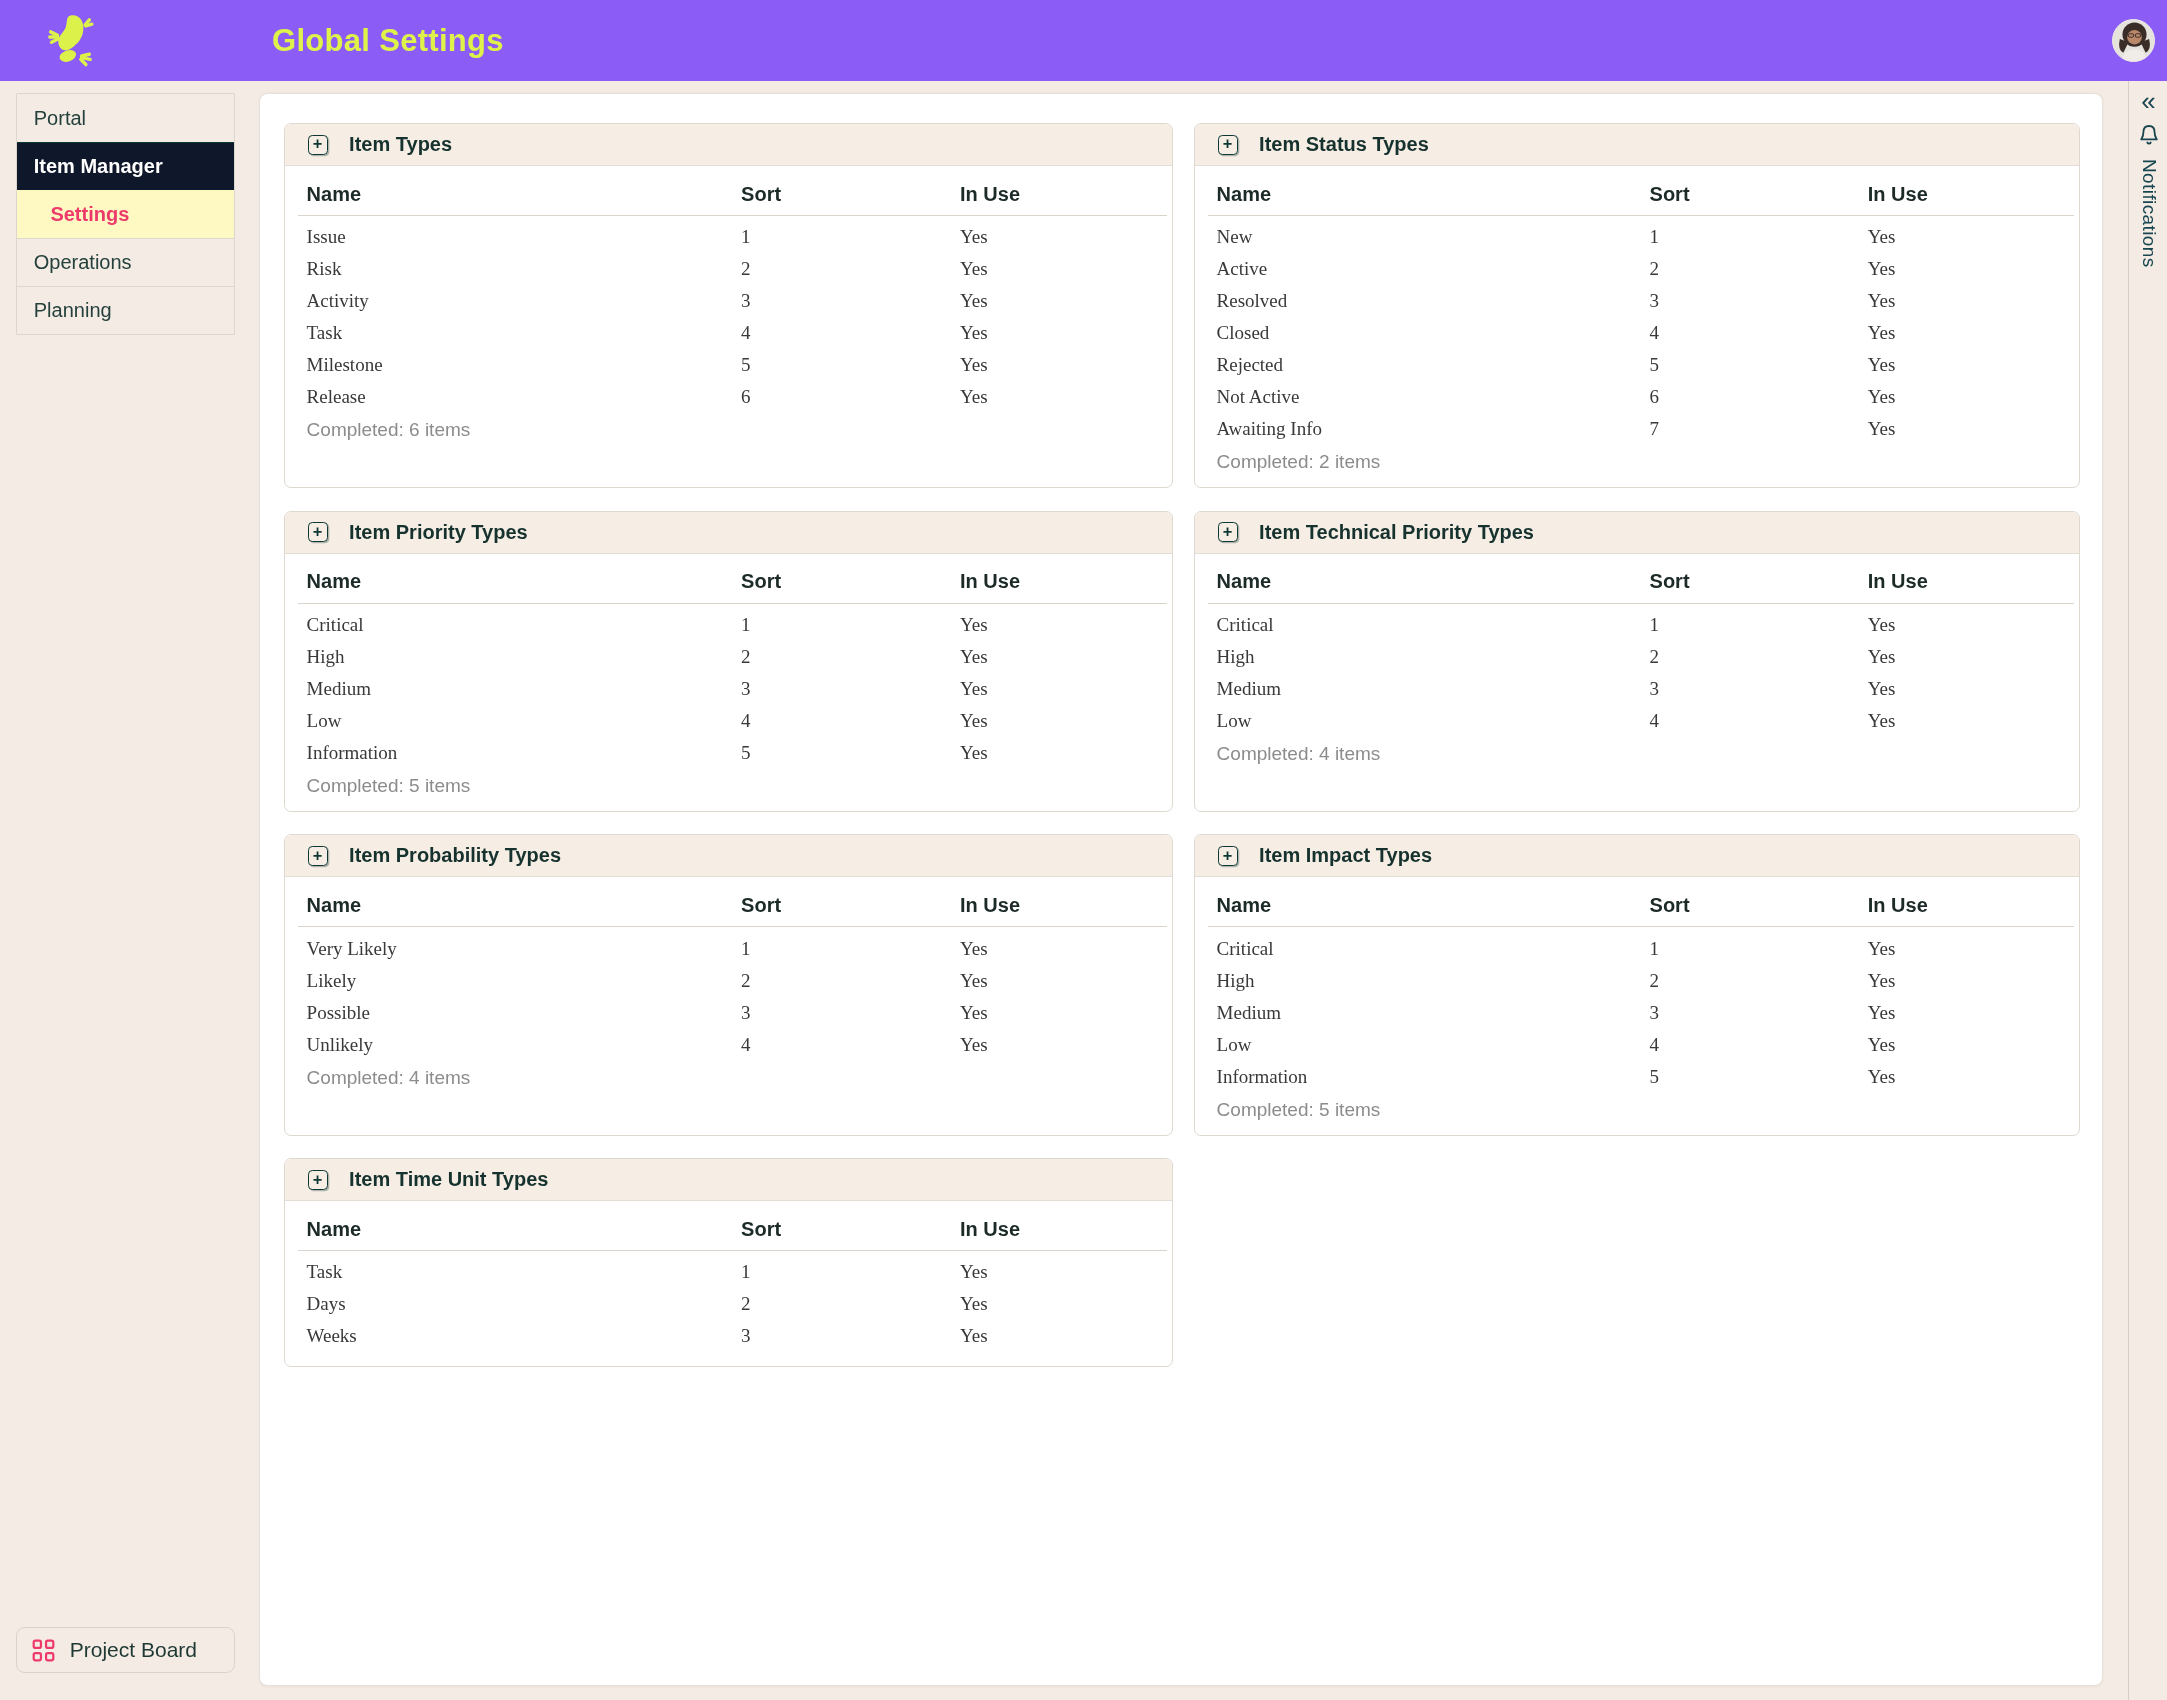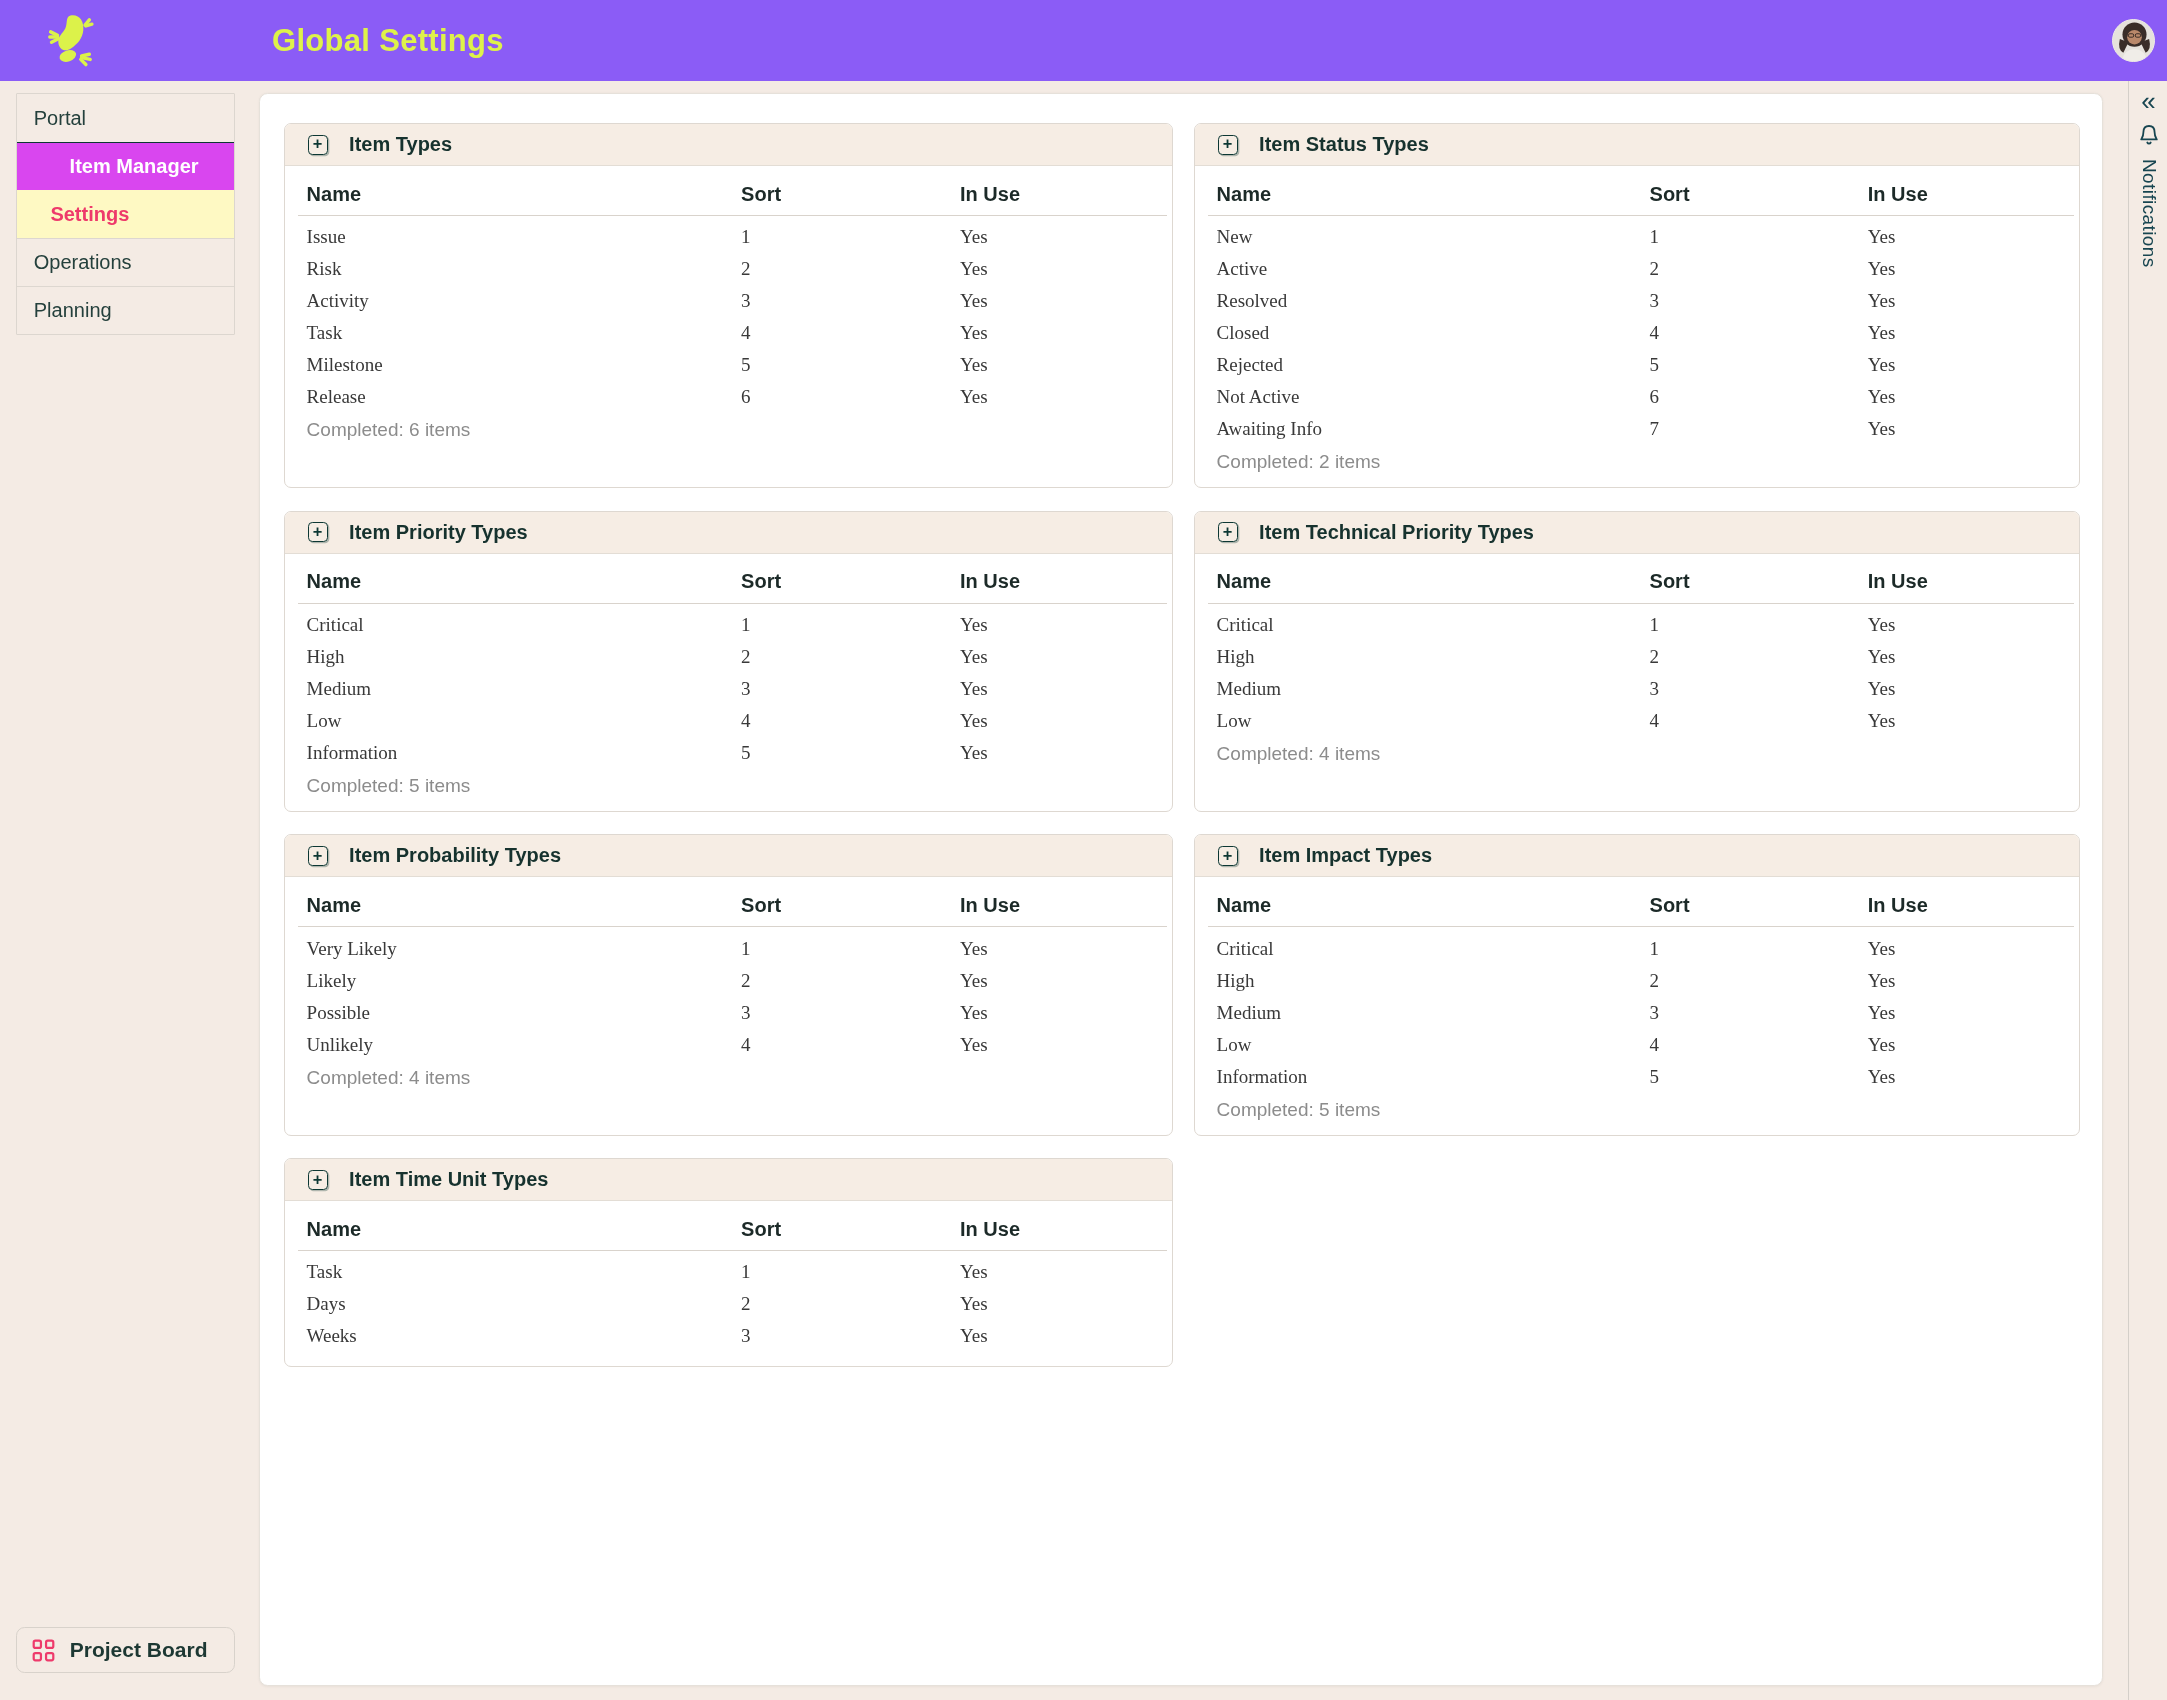--- a/index.html
+++ b/index.html
@@ -33,28 +33,28 @@
     position:absolute; left:16.4px; top:93px; width:219px;
     border:0.9px solid #dcd6cf; border-radius:1px;
     background:#f4ebe4; overflow:hidden;
   }
   .side-item {
     height:48px; display:flex; align-items:center;
     padding-left:16.4px; font-size:20px; font-weight:500;
     color:#24403c; border-top:0.9px solid #ddd7d0; cursor:pointer;
   }
   .side-item:first-child { border-top:none; }
-  .side-item.active { background:#d946ef; color:#ffffff; font-weight:600; border-top-color:#0c3733;justify-content:center; }
+  .side-item.active { background:#0f172a; color:#ffffff; font-weight:600; border-top-color:#0c3733; }
   .side-item.sub { background:#fef9c3; color:#ee3a6b; font-weight:600; padding-left:33px; border-top:none; }
   
   .project-board {
     position:absolute; left:16.4px; top:1627px; width:219px; height:46px;
     border:0.9px solid #d8d2cb; border-radius:8.6px; background:transparent;
     display:flex; align-items:center; gap:14.7px; padding-left:14.7px;
-    font-family:inherit; font-size:21px; font-weight:700; color:#1d3833; cursor:pointer;
+    font-family:inherit; font-size:21px; font-weight:400; color:#1d3833; cursor:pointer;
   }
   
   .panel {
     position:absolute; left:259px; top:93px; width:1844px; height:1593px;
     background:#ffffff; border:0.9px solid #e6e1da; border-radius:8.6px;
     box-shadow:0 0.9px 2.6px rgba(0,0,0,.05);
   }
   .cards {
     padding:29px 23px 0 24px;
     display:grid;

